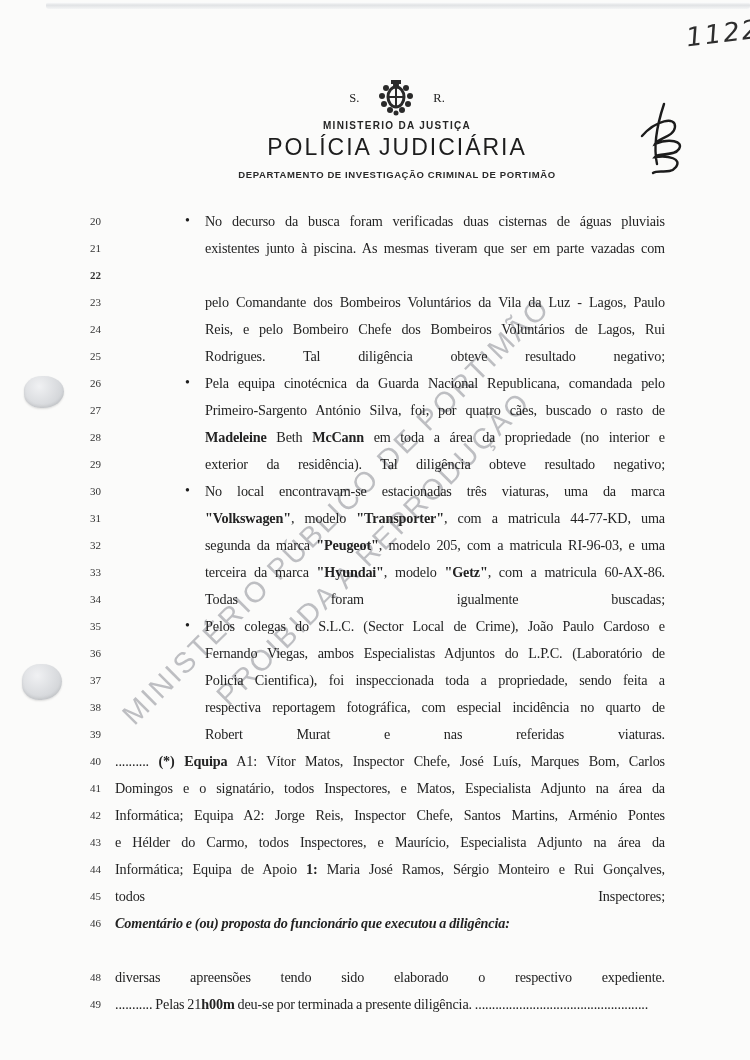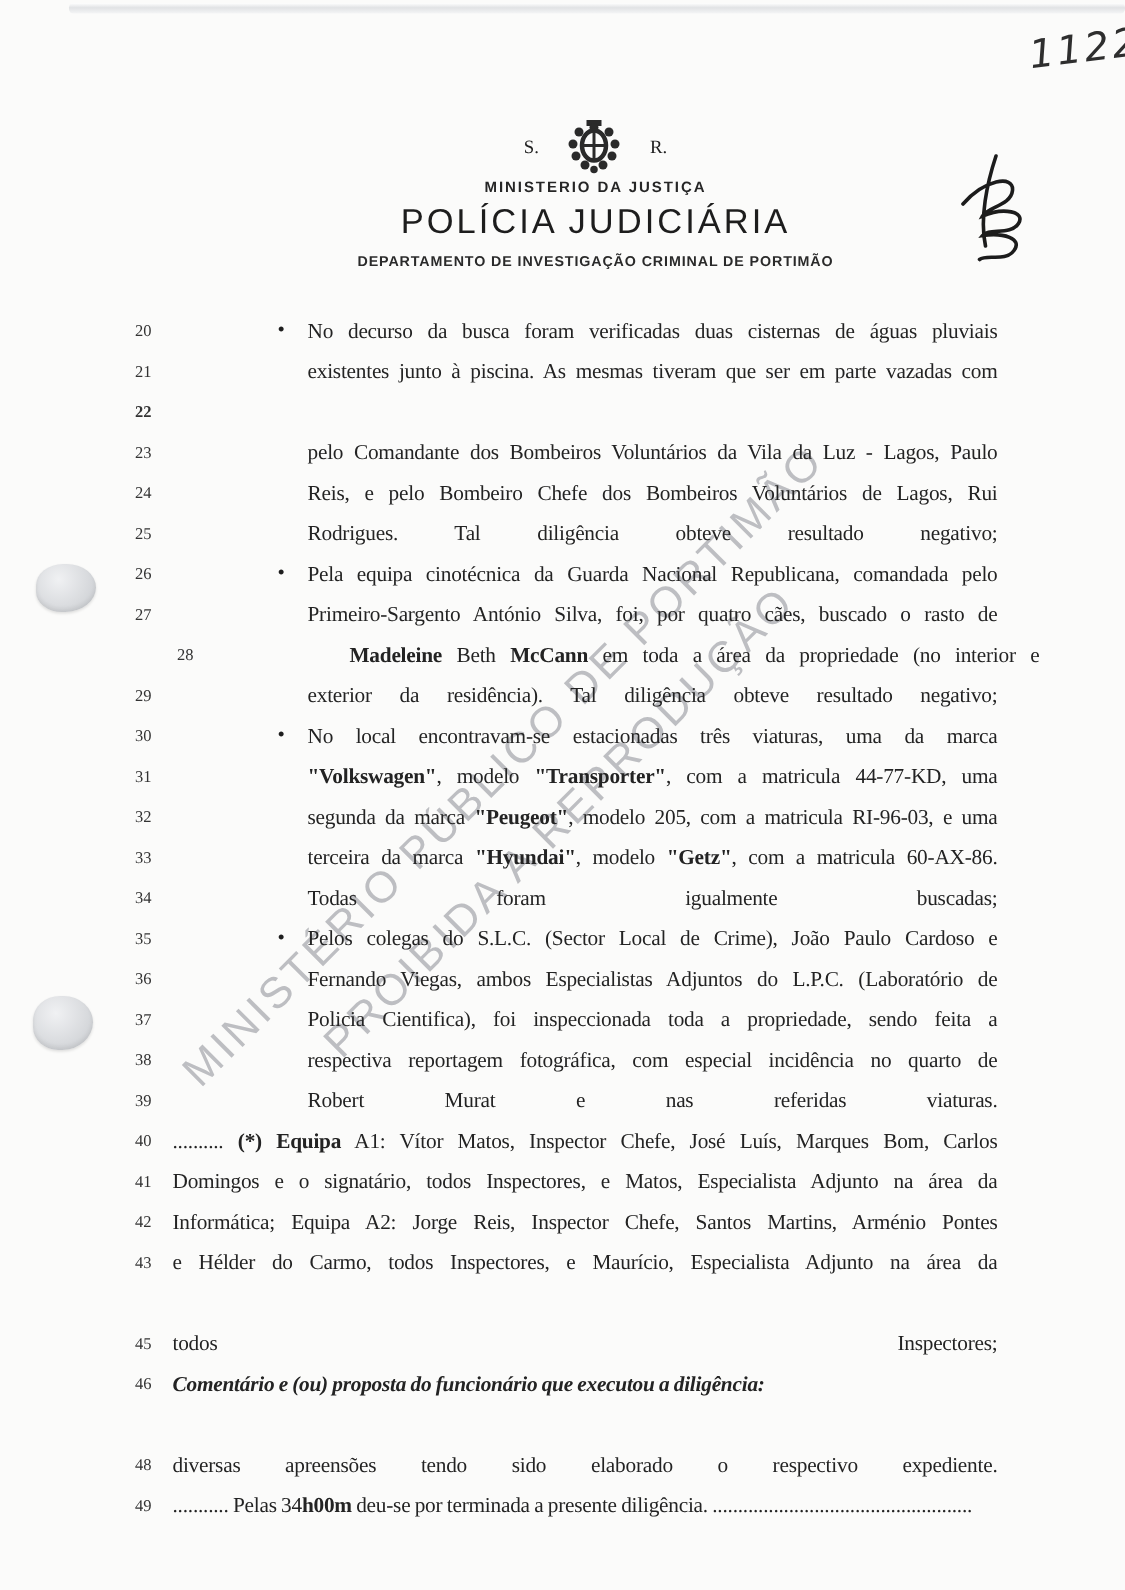--- a/index.html
+++ b/index.html
@@ -136,21 +136,21 @@
     </div>
     <div class="row b1" style="top: 370px;">
       <span class="num">26</span>
       <span class="bullet">•</span>
       <div class="txt"><span>Pela equipa cinotécnica da Guarda Nacional Republicana, comandada pelo</span></div>
     </div>
     <div class="row bc" style="top: 397px;">
       <span class="num">27</span>
       <div class="txt"><span>Primeiro-Sargento António Silva, foi, por quatro cães, buscado o rasto de</span></div>
     </div>
-    <div class="row bc" style="top: 424px; margin-left: 28px;">
+    <div class="row bc" style="top: 424px;">
       <span class="num">28</span>
       <div class="txt"><span class="bold">Madeleine</span><span> Beth </span><span class="bold">McCann</span><span> em toda a área da propriedade (no interior e</span></div>
     </div>
     <div class="row bc leader" style="top: 451px;">
       <span class="num">29</span>
       <div class="txt"><span>exterior da residência). Tal diligência obteve resultado negativo; ................................................</span></div>
     </div>
     <div class="row b1" style="top: 478px;">
       <span class="num">30</span>
       <span class="bullet">•</span>
@@ -202,29 +202,33 @@
       <div class="txt"><span>Domingos e o signatário, todos Inspectores, e Matos, Especialista Adjunto na área da</span></div>
     </div>
     <div class="row full" style="top: 802px;">
       <span class="num">42</span>
       <div class="txt"><span>Informática; </span><span class="und">Equipa A2</span><span>: Jorge Reis, Inspector Chefe, Santos Martins, Arménio Pontes</span></div>
     </div>
     <div class="row full" style="top: 829px;">
       <span class="num">43</span>
       <div class="txt"><span>e Hélder do Carmo, todos Inspectores, e Maurício, Especialista Adjunto na área da</span></div>
     </div>
+    <div class="row full" style="top: 856px;">
+      <span class="num">44</span>
+      <div class="txt"><span>Informática; </span><span class="und">Equipa de Apoio </span><span class="bold und">1:</span><span> Maria José Ramos, Sérgio Monteiro e Rui Gonçalves,</span></div>
+    </div>
     <div class="row full leader" style="top: 883px;">
       <span class="num">45</span>
       <div class="txt"><span>todos Inspectores; ...............................................................................................................................................................................</span></div>
     </div>
     <div class="row full left" style="top: 910px;">
       <span class="num">46</span>
       <div class="txt"><span class="bold ital">Comentário e (ou) proposta do funcionário que executou a diligência:</span></div>
     </div>
     <div class="row full leader" style="top: 964px;">
       <span class="num">48</span>
       <div class="txt"><span>diversas apreensões tendo sido elaborado o respectivo expediente. ...........................................................</span></div>
     </div>
     <div class="row full leader" style="top: 991px;">
       <span class="num">49</span>
-      <div class="txt"><span>........... Pelas 34</span><span class="bold">h00m</span><span> deu-se por terminada a presente diligência. ...................................................</span></div>
+      <div class="txt"><span>........... Pelas 21</span><span class="bold">h00m</span><span> deu-se por terminada a presente diligência. ...................................................</span></div>
     </div>
   </div>
 
 </body></html>

